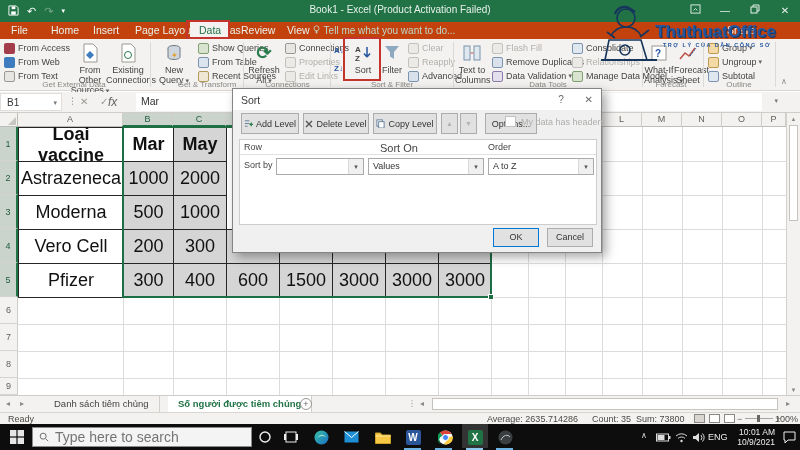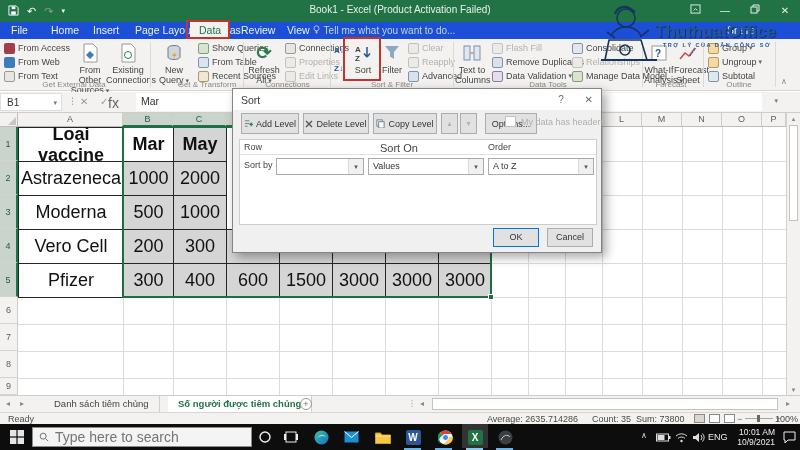--- a/index.html
+++ b/index.html
@@ -4,21 +4,21 @@
 <style>
   * { margin:0; padding:0; box-sizing:border-box; }
   html,body { width:800px; height:450px; overflow:hidden; }
   body { font-family:"Liberation Sans", sans-serif; font-size:10px; color:#333; }
   #root { position:relative; width:800px; height:450px; background:#fff; overflow:hidden; }
   .abs { position:absolute; }
   .flex { display:flex; align-items:center; }
 
   
   #titlebar { left:0; top:0; width:800px; height:22px; background:#217346; color:#fff; }
-  #tabsrow { left:0; top:22px; width:800px; height:17px; background:#1d4ed8; }
+  #tabsrow { left:0; top:22px; width:800px; height:17px; background:#c2410c; }
   .qat-btn { color:#fff; font-size:11px; margin-right:8px; }
   .win-title { position:absolute; left:0; right:0; top:4px; text-align:center; font-size:10px; color:#e8f1ec; }
   .winctl { position:absolute; top:0; width:30px; height:22px; text-align:center; line-height:22px; color:#e8f1ec; font-size:10px; }
   .rtab { position:absolute; top:0; height:17px; line-height:17px; padding:0 9px; color:#e9f2ed; font-size:10.5px; }
   .rtab.active { background:#f3f2f0; color:#217346; }
   .tellme { position:absolute; top:0; height:17px; line-height:17px; color:#bcd8c9; font-size:10px; }
 
   
   #ribbon { left:0; top:39px; width:800px; height:52px; background:#f3f2f0; border-bottom:1px solid #d9d6d2;padding-left:36px; }
   .grp-label { position:absolute; bottom:1px; left:0; right:0; text-align:center; font-size:8px; color:#8a8884; }
@@ -320,21 +320,21 @@
     <div class="grp-label" style="left:705px;width:68px">Outline</div>
     <div class="gsep" style="left:775px"></div>
     <div class="abs" style="left:781px;top:38px;font-size:8px;color:#8a8884">∧</div>
   </div>
 
   <div id="fbar" class="abs">
     <div id="namebox"><span>B1</span><span style="position:absolute;right:4px;font-size:7px;color:#777">▾</span></div>
     <span class="abs" style="left:68px;top:4px;font-size:9px;color:#8a8884">⋮</span>
     <span class="abs" style="left:80px;top:4px;color:#9a9894;font-size:10px">✕</span>
     <span class="abs" style="left:100px;top:4px;color:#9a9894;font-size:10px">✓</span>
-    <span class="abs" style="left:108px;top:3px;color:#666;font-size:14px;">fx</span>
+    <span class="abs" style="left:108px;top:3px;color:#666;font-size:12px;font-style:italic">fx</span>
     <div id="fx-field"><span>Mar</span></div>
     <span class="abs" style="right:22px;top:5px;font-size:7px;color:#777">▾</span>
   </div>
 
   <div class="abs" style="left:0;top:113px;width:18px;height:14px;background:#f3f2f0;border-right:1px solid #bfbdb9;border-bottom:1px solid #bfbdb9">
     <svg width="8" height="8" style="position:absolute;right:1px;bottom:1px" viewBox="0 0 8 8">
         <path d="M8 0v8H0z" fill="#c8c6c2"></path>
       </svg>
   </div>
   <div class="chead" style="left:18px;width:105px">A</div>

